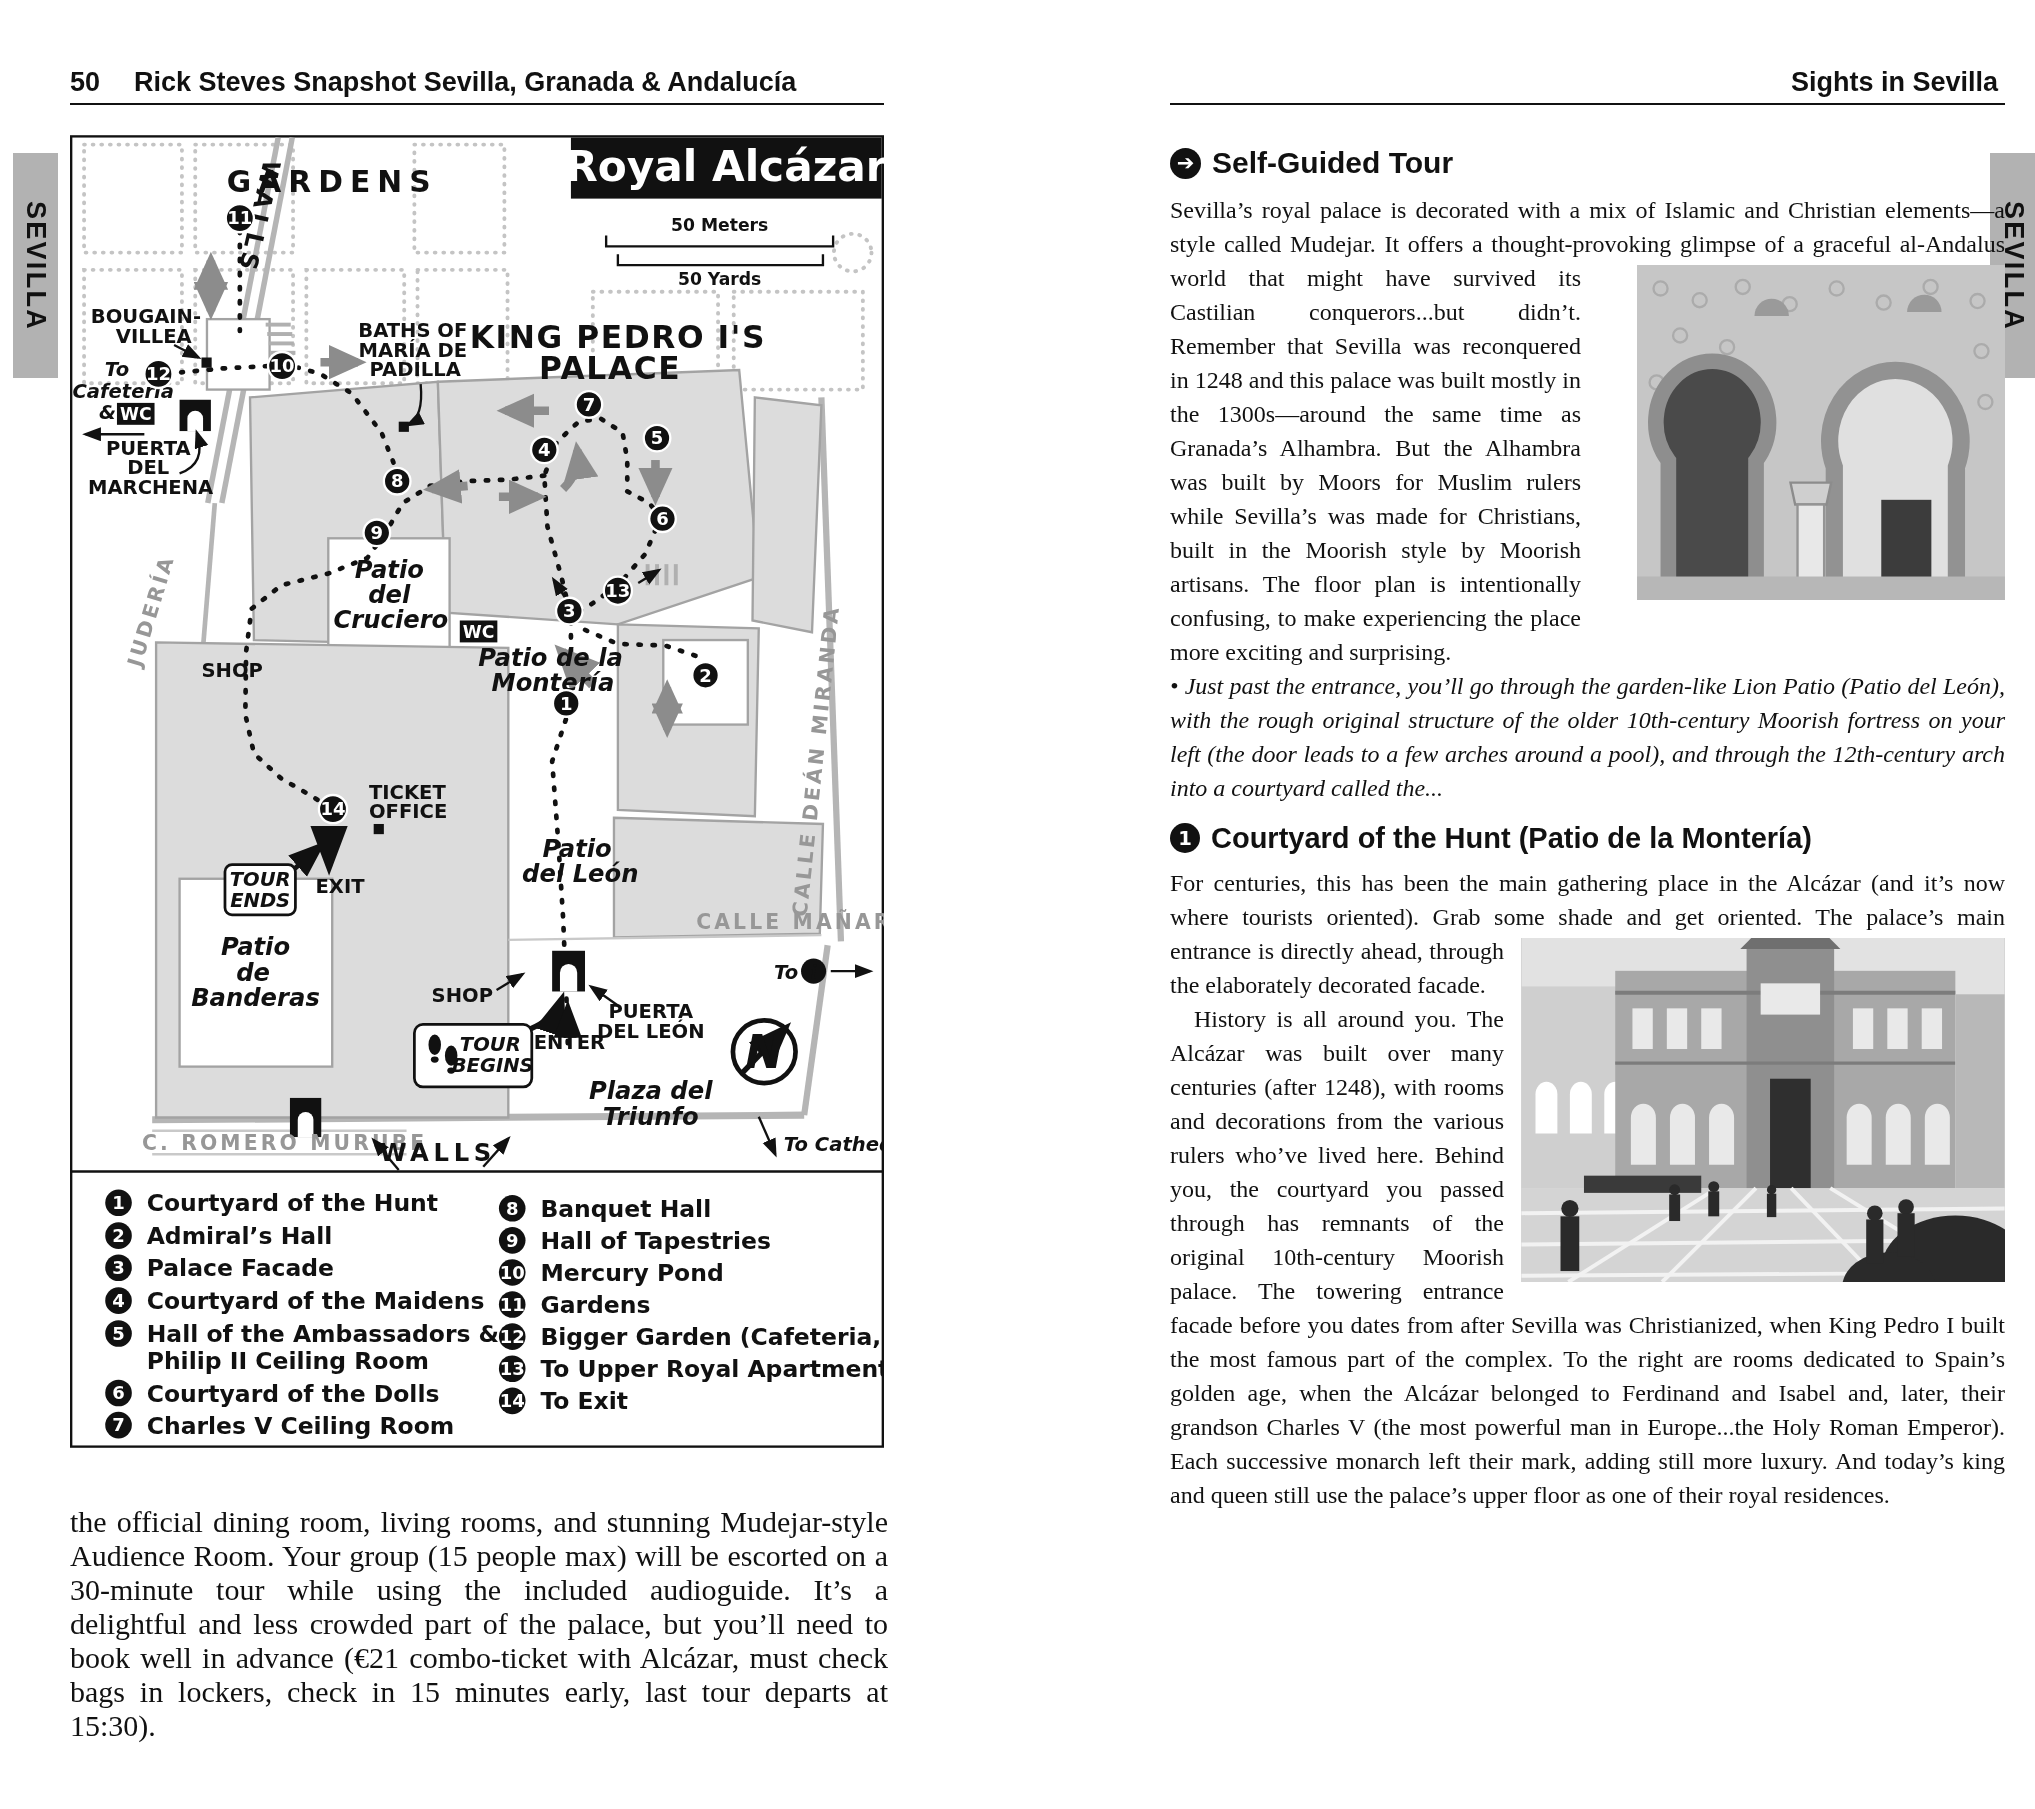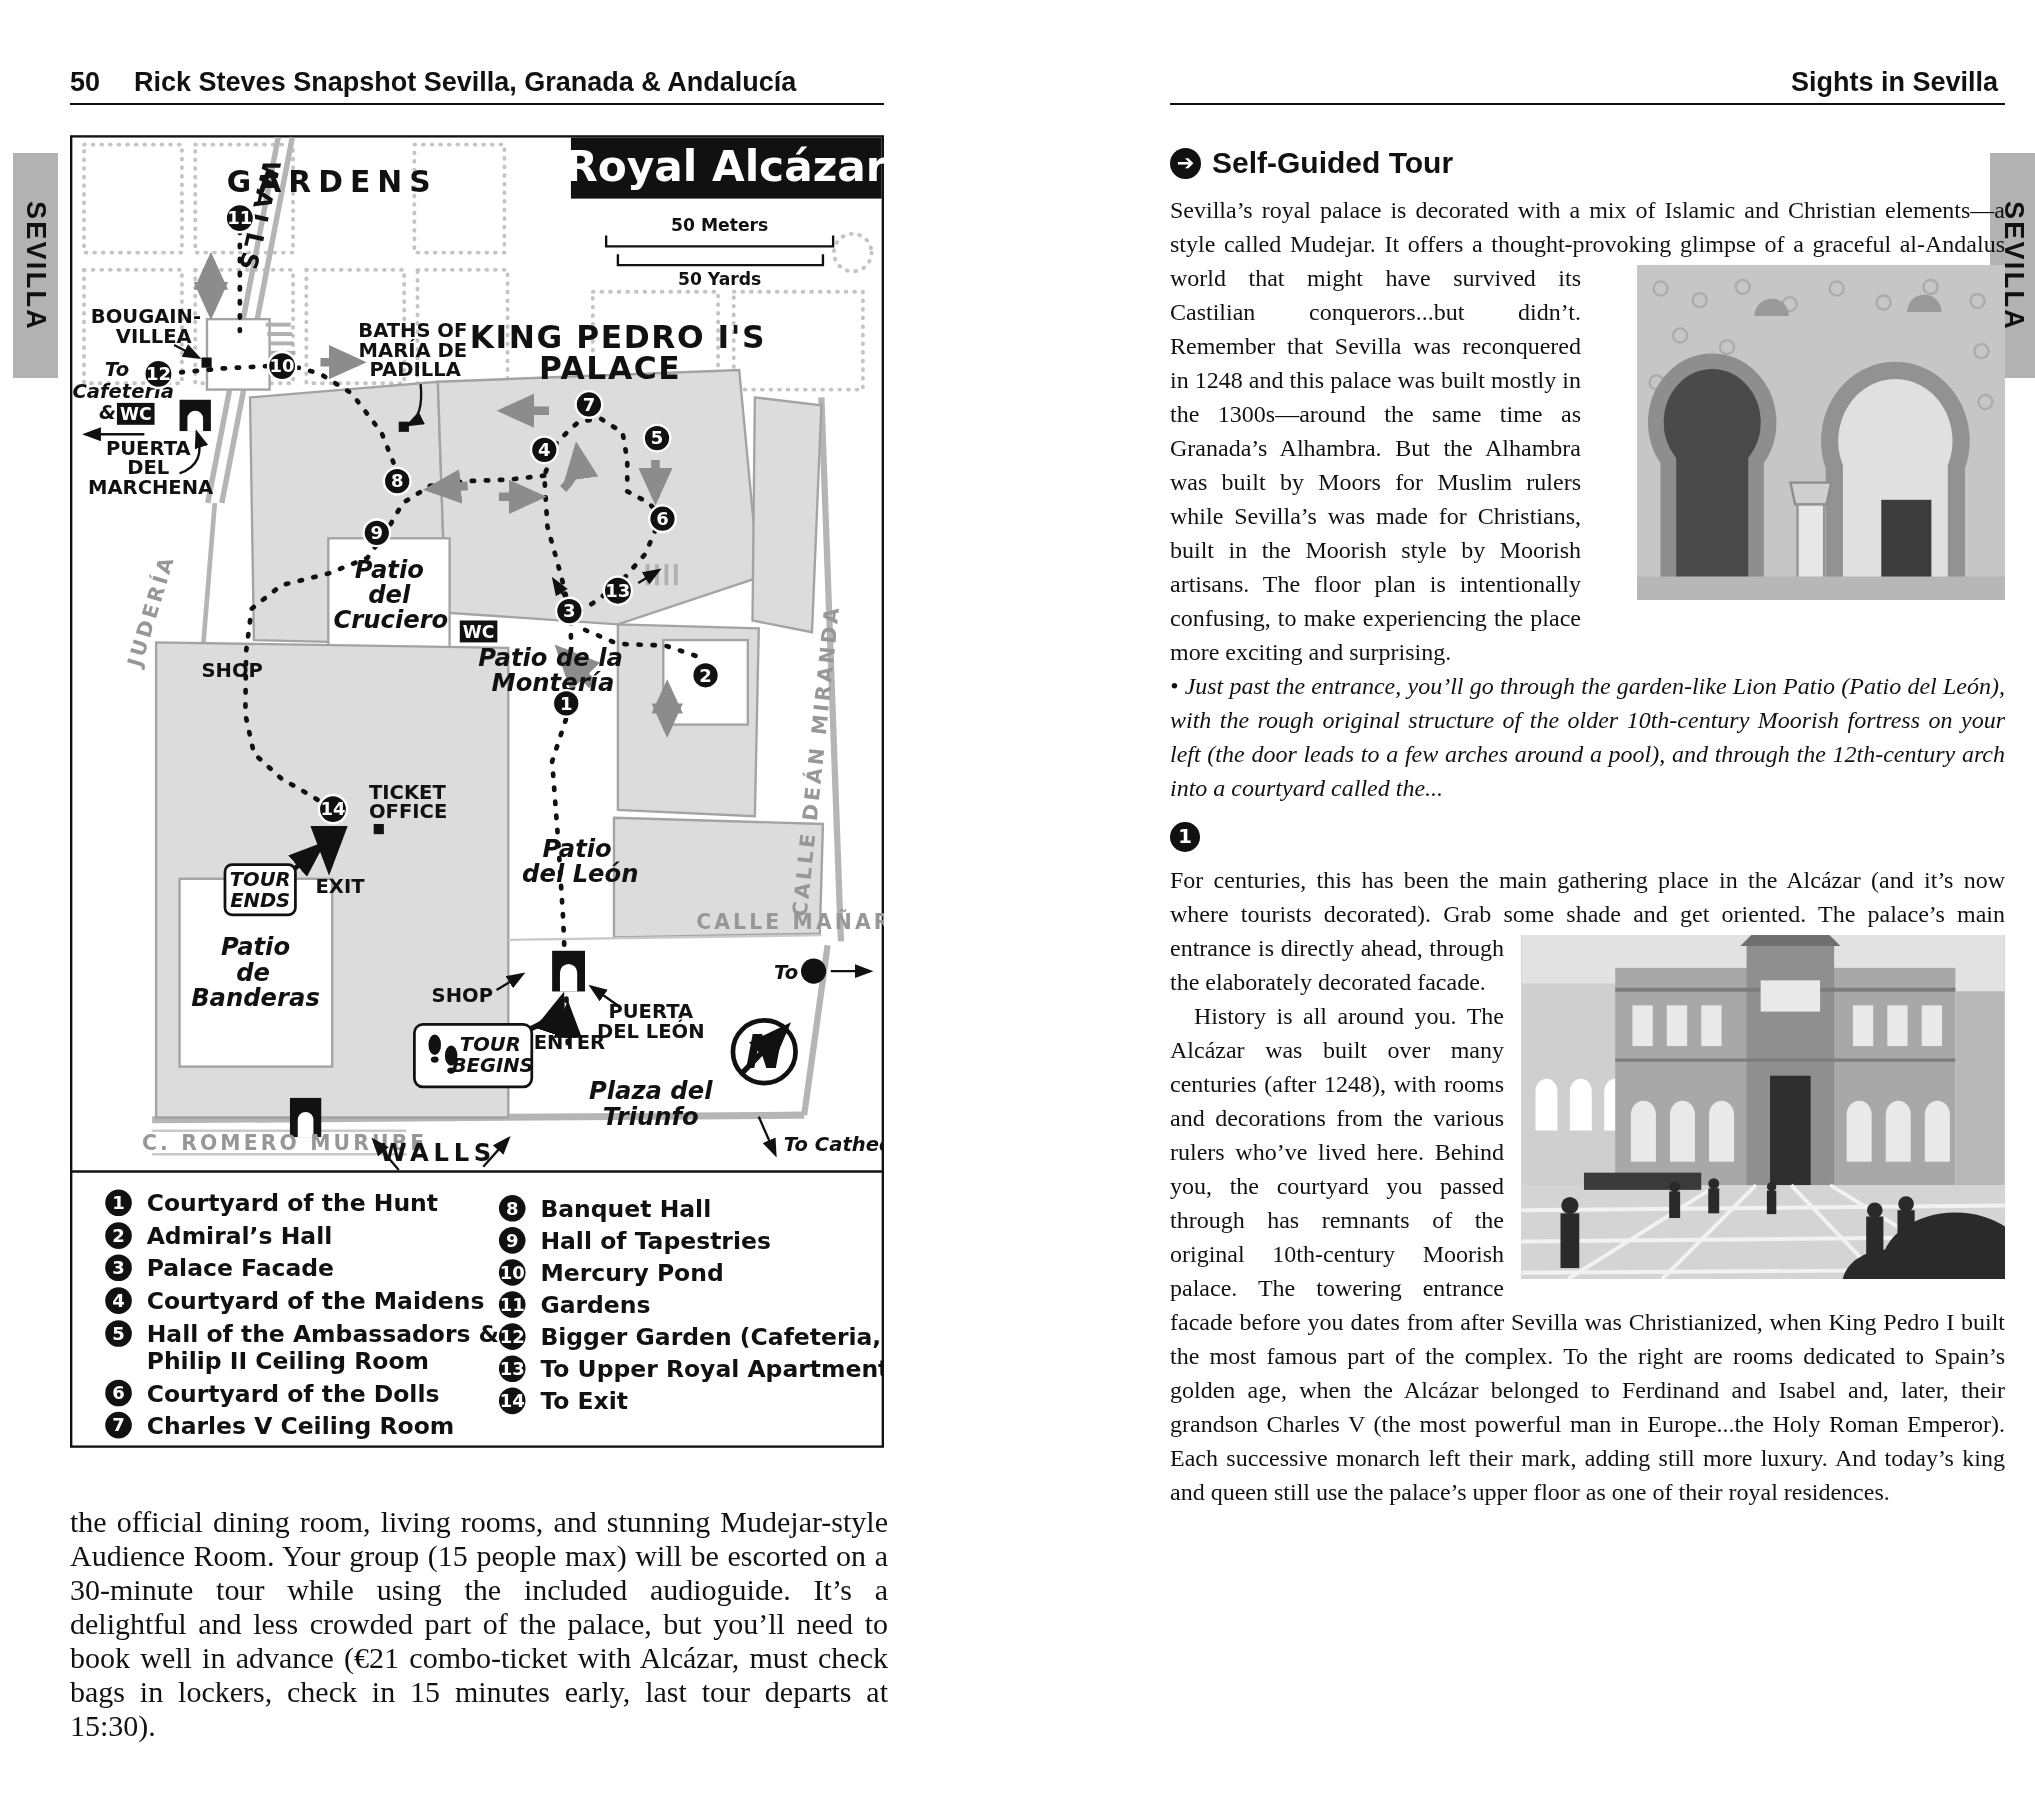--- a/index.html
+++ b/index.html
@@ -490,24 +490,25 @@
         <rect x="0" y="398" width="470" height="30" fill="#b7b7b7"></rect>
       </svg>
         </span>
       <span class="seg">glimpse of a graceful al-Andalus world that might have survived its Castilian conquerors...but didn’t. Remember that Sevilla was reconquered in 1248 and this palace was built mostly in the 1300s—around the same time as Granada’s Alhambra. But the Alhambra was built by Moors for Muslim rulers while Sevilla’s was made for Christians, built in the Moorish style by Moorish artisans. The floor plan is intentionally confusing, to make experiencing the place more exciting and surprising.</span>
     </div>
 
     <div class="p bullet">• Just past the entrance, you’ll go through the garden-like Lion Patio (Patio del León), with the rough original structure of the older 10th-century Moorish fortress on your left (the door leads to a few arches around a pool), and through the 12th-century arch into a courtyard called the...</div>
 
     <div class="h2">
       <span class="numcirc">1</span>
+      <span>Courtyard of the Hunt (Patio de la Montería)</span>
     </div>
 
     <div class="p">
-      <span class="seg">For centuries, this has been the main gathering place in the Alcázar (and it’s now where tourists decorated). Grab some shade and</span>
+      <span class="seg">For centuries, this has been the main gathering place in the Alcázar (and it’s now where tourists oriented). Grab some shade and</span>
       <span class="ph ph2">
           <svg viewBox="0 0 618 440">
         <rect width="618" height="440" fill="#e2e2e2"></rect>
         <rect x="0" y="62" width="155" height="258" fill="#cfcfcf"></rect>
         <g fill="#fff">
               <path d="M18,200 a14,16 0 0 1 28,0 l0,50 -28,0 Z"></path>
               <path d="M62,200 a14,16 0 0 1 28,0 l0,50 -28,0 Z"></path>
               <path d="M106,200 a14,16 0 0 1 28,0 l0,50 -28,0 Z"></path>
             </g>
         <rect x="120" y="42" width="435" height="278" fill="#a8a8a8"></rect>

